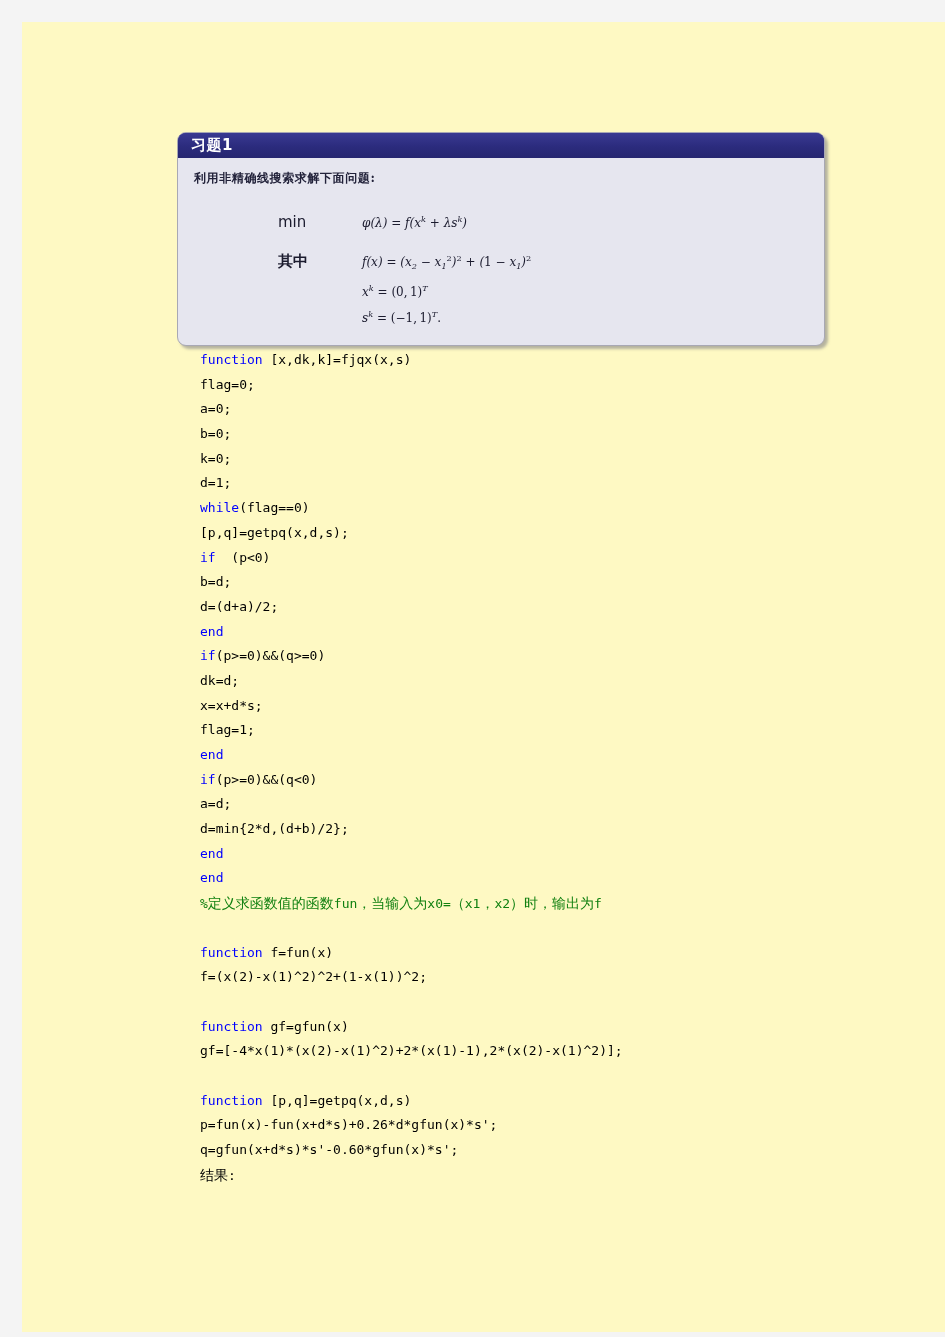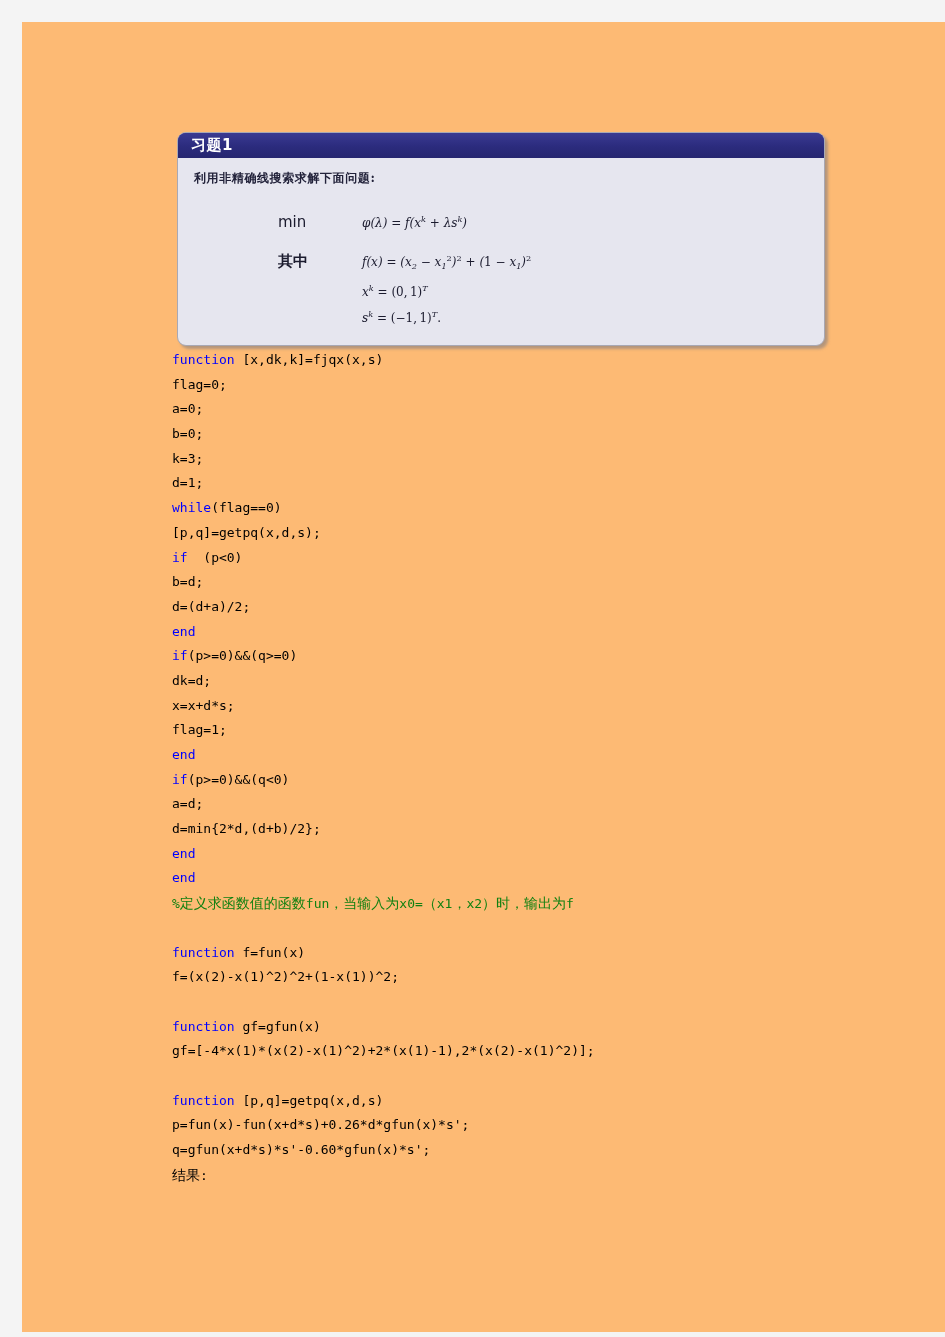--- a/index.html
+++ b/index.html
@@ -110,33 +110,34 @@
     width: 740px;
     font-family: "DejaVu Sans Mono", "Liberation Mono", monospace;
     font-size: 13px;
   }
   .code-line {
     height: 24.7px;
     line-height: 24.7px;
     white-space: pre;
     color: #000000;
     letter-spacing: 0px;
+    margin-left: 28px;
   }
   .code-line.blank { color: transparent; }
   .kw { color: #0000ff; }
   .cjk-inline {
     font-family: "DejaVu Sans", sans-serif;
     font-size: 14px;
   }
   .code-line.comment { color: #108010; }
 </style>
 </head>
 <body style="background: rgb(244, 244, 244);">
 
-<div id="page-sheet" style="background: #fdba74;">
+<div id="page-sheet" style="background: #fef9c3;">
 
   <div id="problem-box" style="background-color: rgb(230, 230, 239); border-color: rgb(168, 168, 180);">
     <div id="problem-box-header" style="background-color: rgb(46, 46, 132);">习题1</div>
     <div id="problem-box-body">
       <div class="prompt-line">利用非精确线搜索求解下面问题:</div>
 
       <div class="math-block">
 
         <div class="math-row">
           <span class="math-kw latin">min</span>
@@ -160,21 +161,21 @@
 
       </div>
     </div>
   </div>
 
   <div id="code-listing">
       <div class="code-line"><span class="kw">function</span><span> [x,dk,k]=fjqx(x,s)</span></div>
       <div class="code-line"><span>flag=0;</span></div>
       <div class="code-line"><span>a=0;</span></div>
       <div class="code-line"><span>b=0;</span></div>
-      <div class="code-line"><span>k=3;</span></div>
+      <div class="code-line"><span>k=0;</span></div>
       <div class="code-line"><span>d=1;</span></div>
       <div class="code-line"><span class="kw">while</span><span>(flag==0)</span></div>
       <div class="code-line"><span>[p,q]=getpq(x,d,s);</span></div>
       <div class="code-line"><span class="kw">if</span><span>  (p&lt;0)</span></div>
       <div class="code-line"><span>b=d;</span></div>
       <div class="code-line"><span>d=(d+a)/2;</span></div>
       <div class="code-line"><span class="kw">end</span><span></span></div>
       <div class="code-line"><span class="kw">if</span><span>(p&gt;=0)&amp;&amp;(q&gt;=0)</span></div>
       <div class="code-line"><span>dk=d;</span></div>
       <div class="code-line"><span>x=x+d*s;</span></div>

